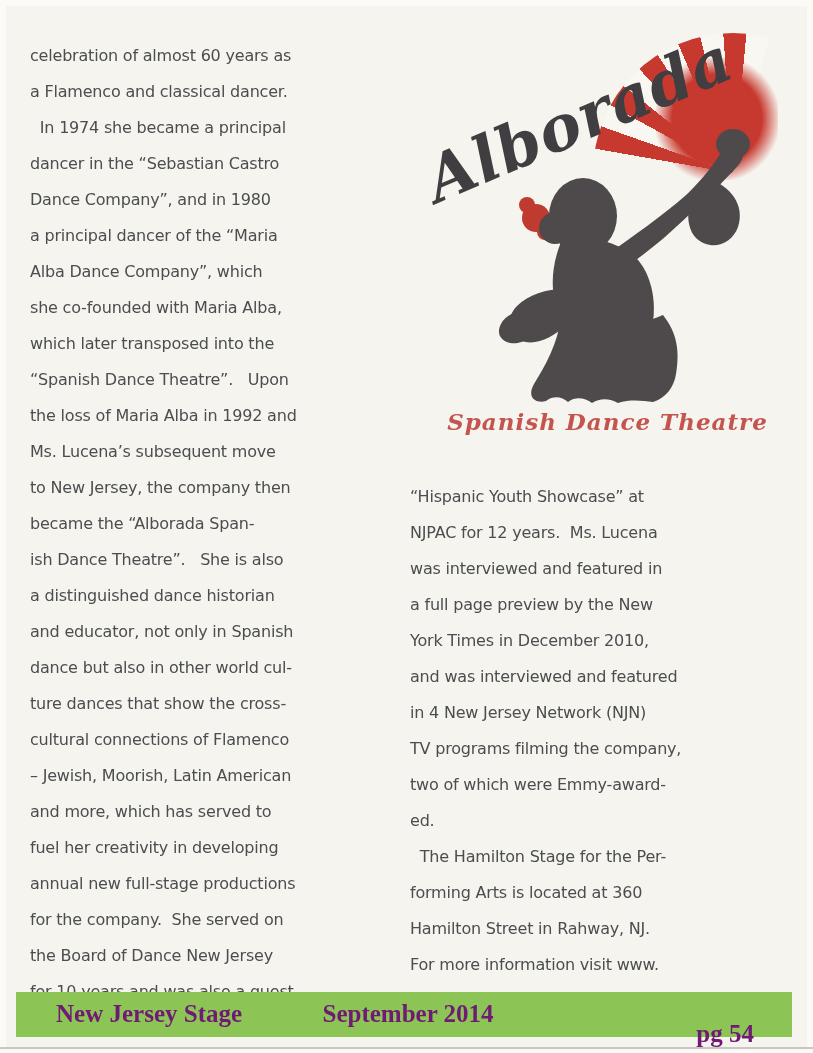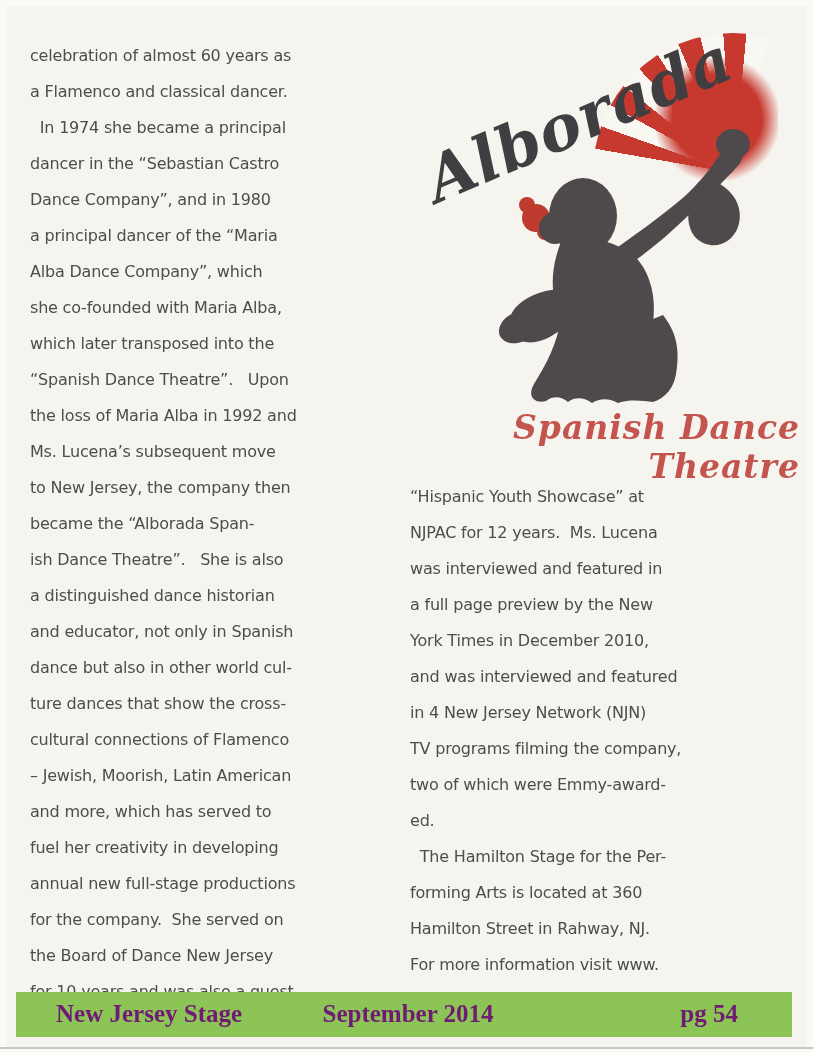--- a/index.html
+++ b/index.html
@@ -51,39 +51,39 @@
     position:absolute; left:14px; top:116px;
     transform:rotate(-23deg); transform-origin:0 50%;
     font-family:"DejaVu Serif", serif;
     font-style:italic; font-weight:bold;
     font-size:63px; letter-spacing:1px;
     color:#403e40;
   }
   .dancer { position:absolute; left:0; top:0; }
   .logo-subtitle {
     position:absolute; left:0; top:378px; width:100%;
-    text-align:right;
+    text-align:center;
     font-family:"DejaVu Serif", serif;
     font-style:italic; font-weight:bold;
-    font-size:33px; letter-spacing:1px;
+    font-size:23px; letter-spacing:1px;
     color:#c4554e;
   }
 
   
   .footer-bar {
     position:absolute; left:16px; top:992px; width:776px; height:45px;
     background:#8cc455;
     color:#701a75;
     font-family:"Liberation Serif", serif;
     font-weight:bold; font-size:25px;
   }
   .footer-bar span { position:absolute; top:8px; }
   .footer-pub  { left:40px; }
   .footer-issue{ left:50%; transform:translateX(-50%); margin-left:4px; }
-  .footer-page { right:54px; }
+  .footer-page { right:38px;margin-top:20px; }
   .bottom-line {
     position:absolute; left:0; top:1047px; width:813px; height:2px;
     background:#c9c7c2;
   }
 </style>
 </head>
 <body>
 
 <div class="page">
 

